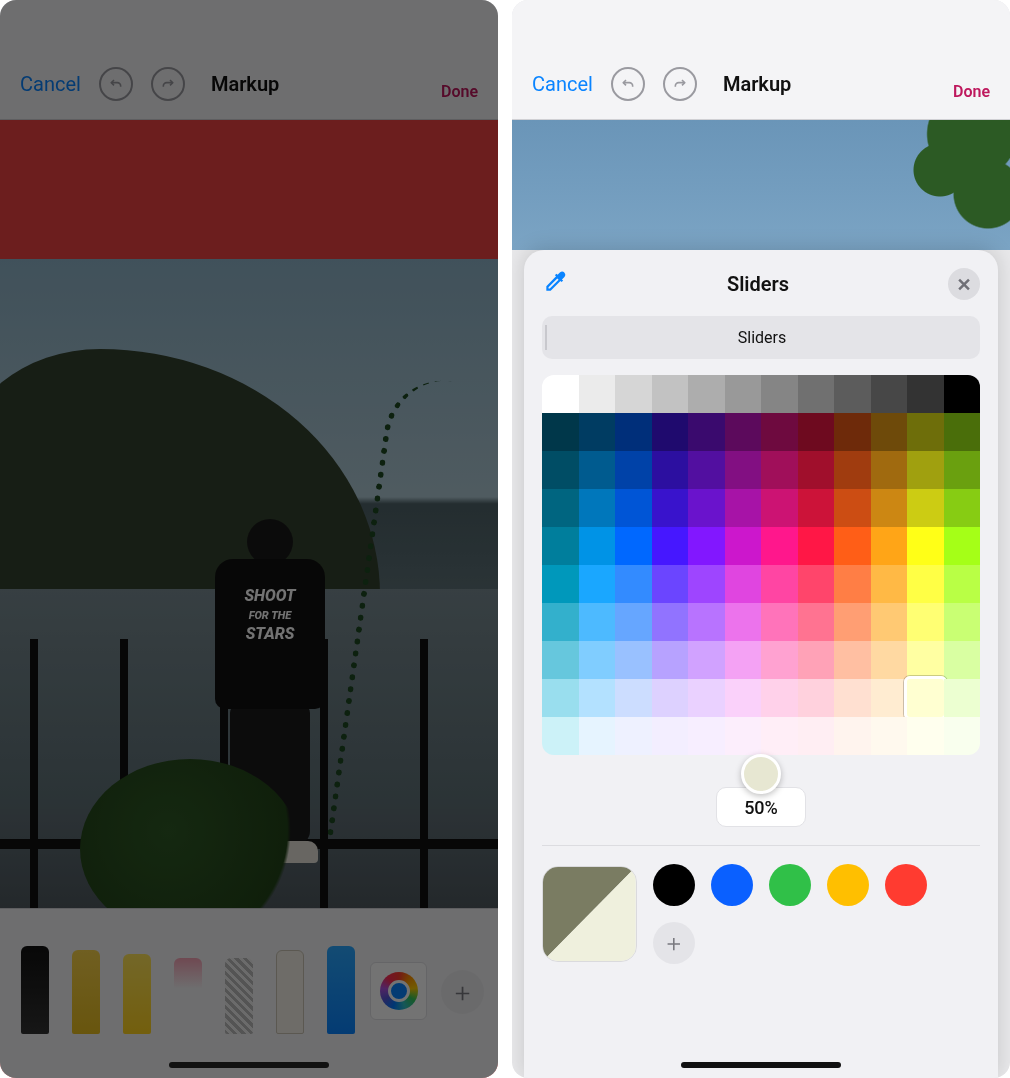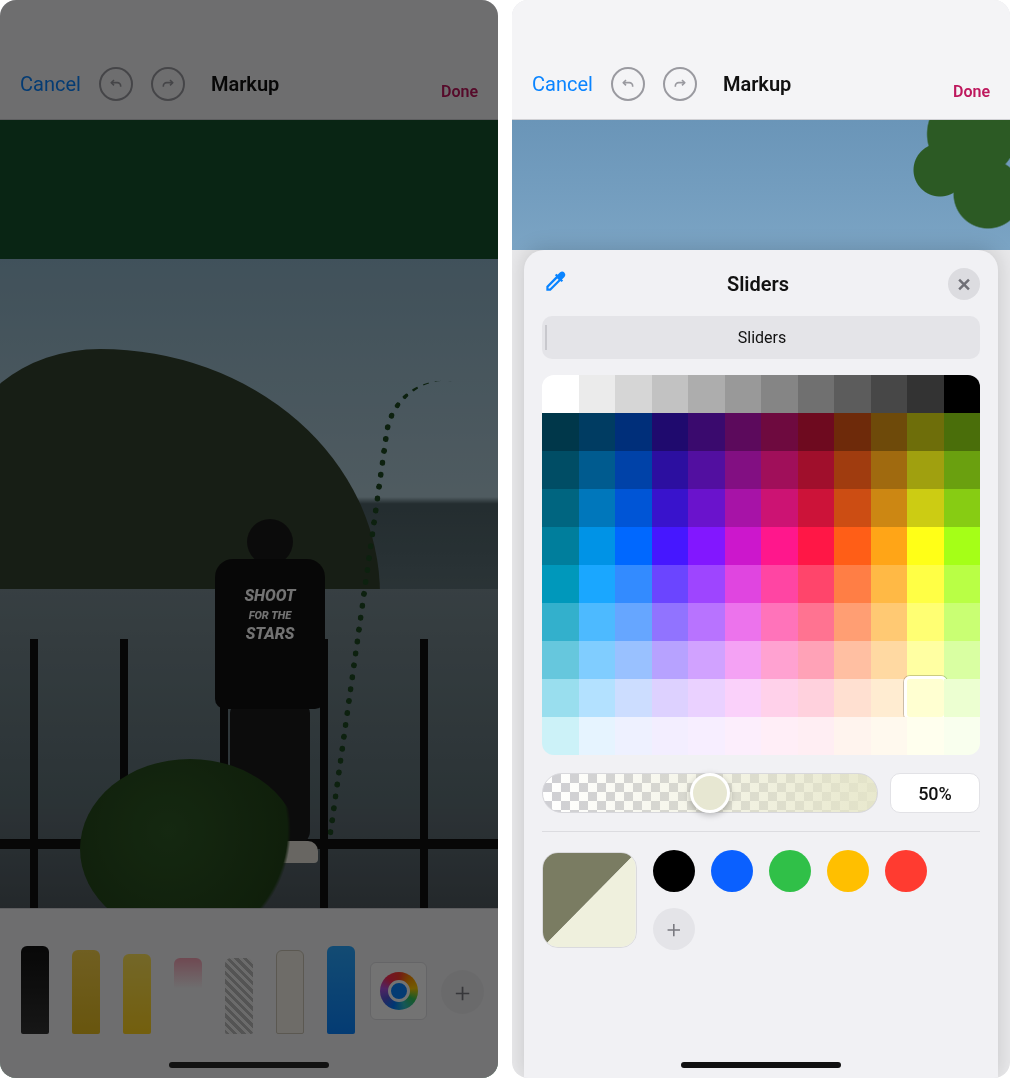--- a/index.html
+++ b/index.html
@@ -43,21 +43,21 @@
   .topbar .circbtn {
     width: 34px; height: 34px; border-radius: 50%;
     border: 2px solid #9a9aa0; display: flex; align-items: center; justify-content: center;
     color: #9a9aa0; font-size: 16px;
     margin-left: 8px;
   }
   .topbar .title { font-size: 20px; font-weight: 600; color: #111; margin-left: 16px; }
   .topbar .done { margin-left: auto; color: #be185d; font-size: 16px; font-weight: 600; cursor: pointer; }
   .canvas-area {
     flex: 1;
-    background: #14532d;
+    background: #ef4444;
     display: flex;
     align-items: center;
     justify-content: center;
     position: relative;
     overflow: hidden;
   }
   
   .photo {
     width: 100%;
     height: 680px;
@@ -195,21 +195,21 @@
     margin-bottom:18px;
     position:relative;
   }
   .grid .cell.selected::after {
     content:""; position:absolute; inset:-3px;
     border:3px solid #fff; border-radius:6px;
     box-shadow:0 0 0 1px rgba(0,0,0,0.2);
   }
   .grid .cell { position:relative; }
   .opacity-label { font-size:13px; letter-spacing:1px; color:#8a8a90; font-weight:600; margin-bottom:8px;}
-  .opacity-row { display:flex; gap:12px; align-items:center; margin-bottom:18px;}
+  .opacity-row { display:flex; gap:12px; align-items:center; margin-bottom:18px;flex-direction:column;}
   .opacity-track {
     flex:1; height:40px; border-radius:20px; position:relative;
     background:
       linear-gradient(90deg, rgba(230,230,200,0) 0%, rgba(230,230,200,0.9) 100%),
       repeating-conic-gradient(#cfcfd4 0 25%, #fff 0 50%);
     background-size: auto, 18px 18px;
     border:1px solid #d8d8dc;
   }
   .opacity-thumb {
     position:absolute; top:50%; transform:translate(-50%,-50%);

